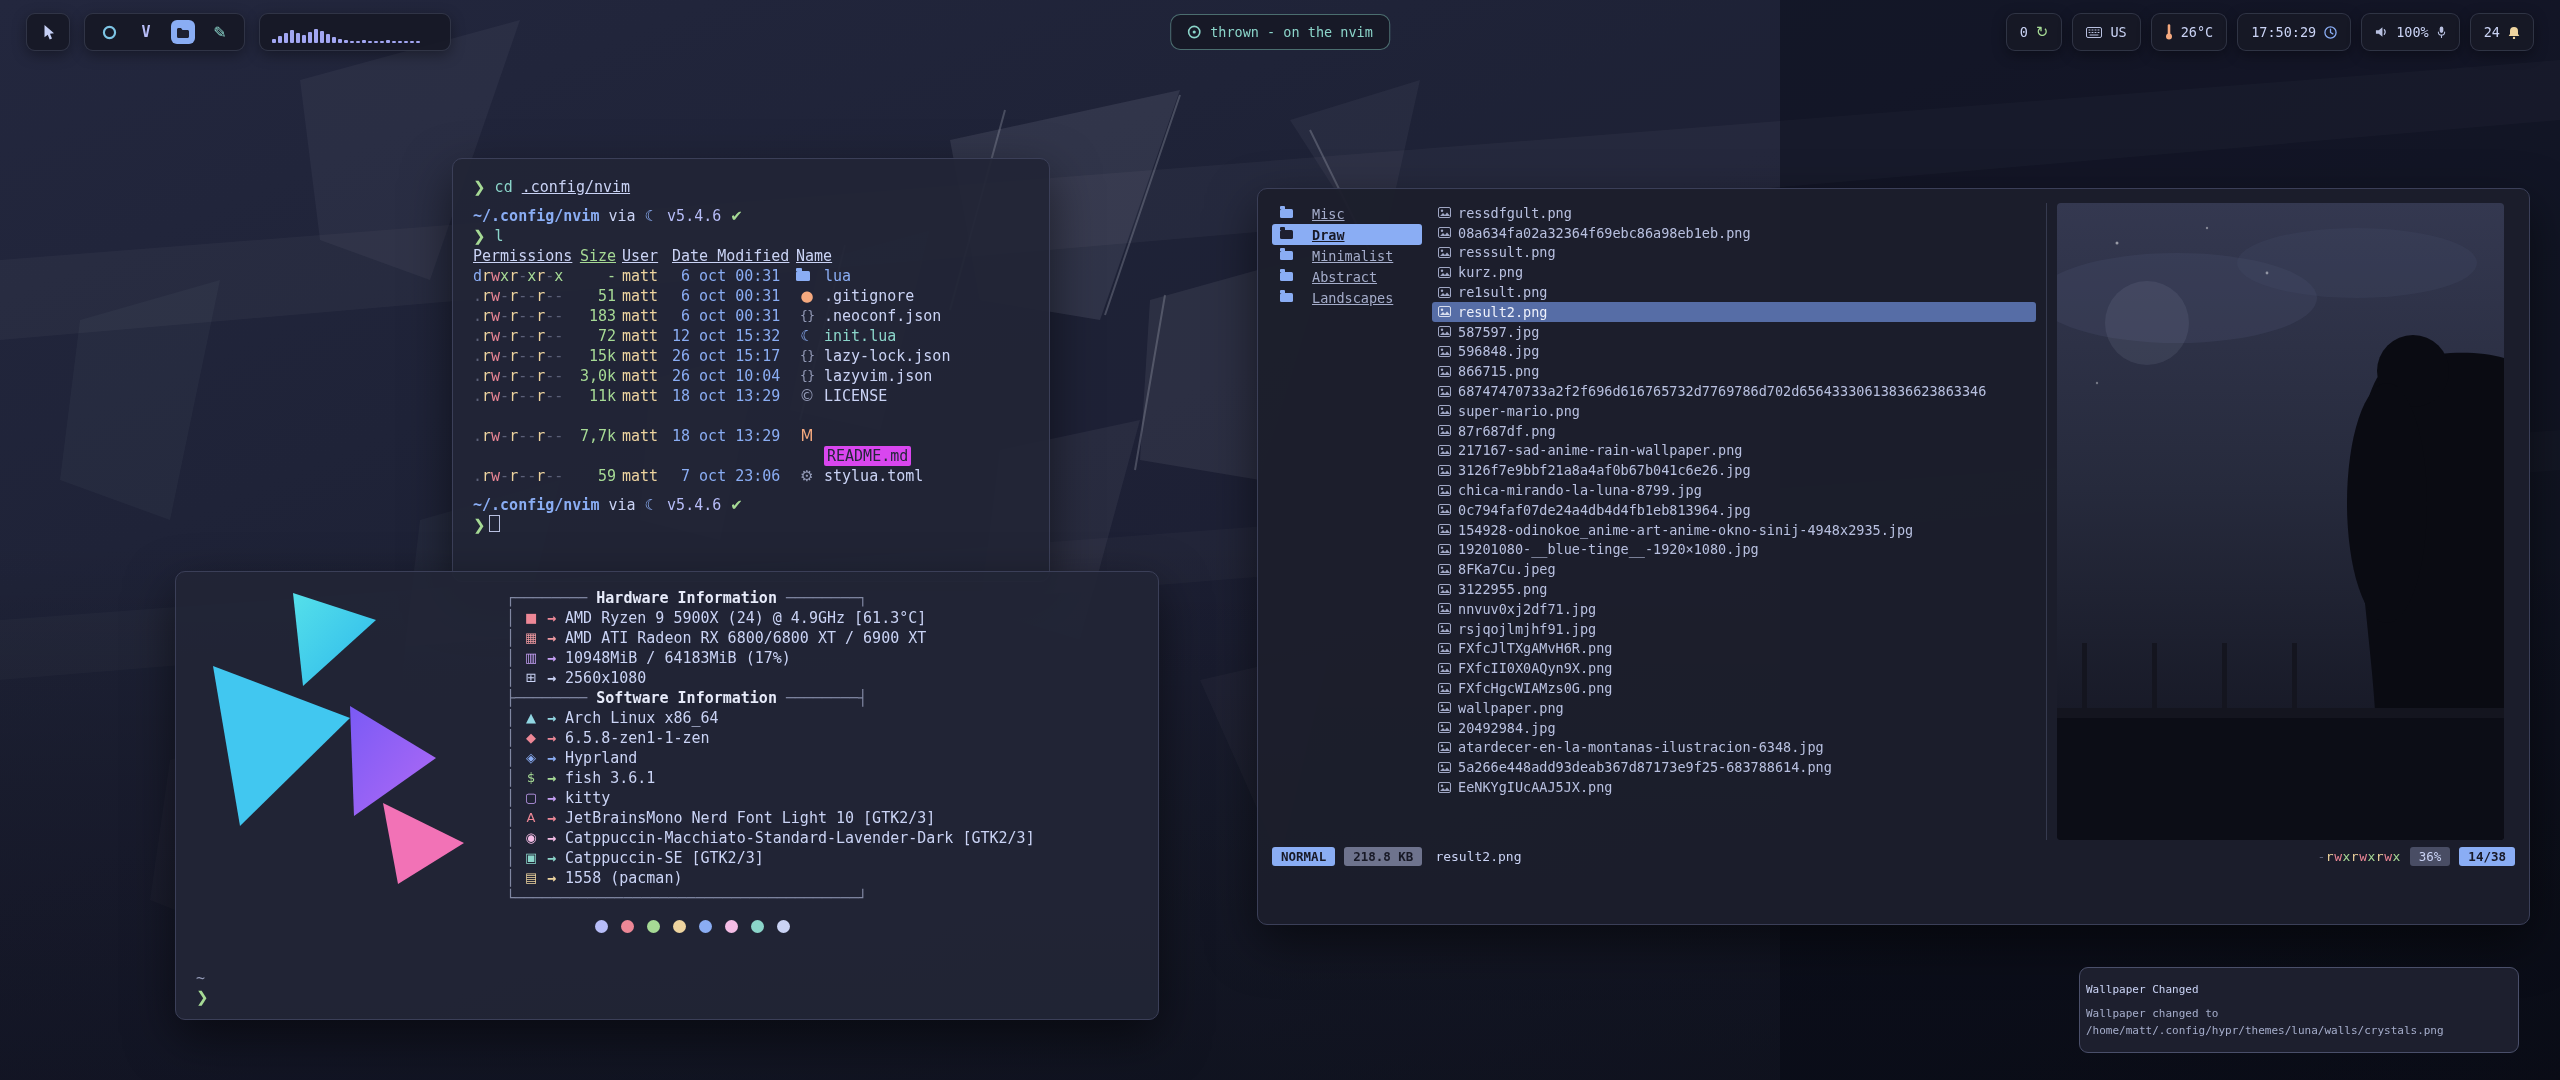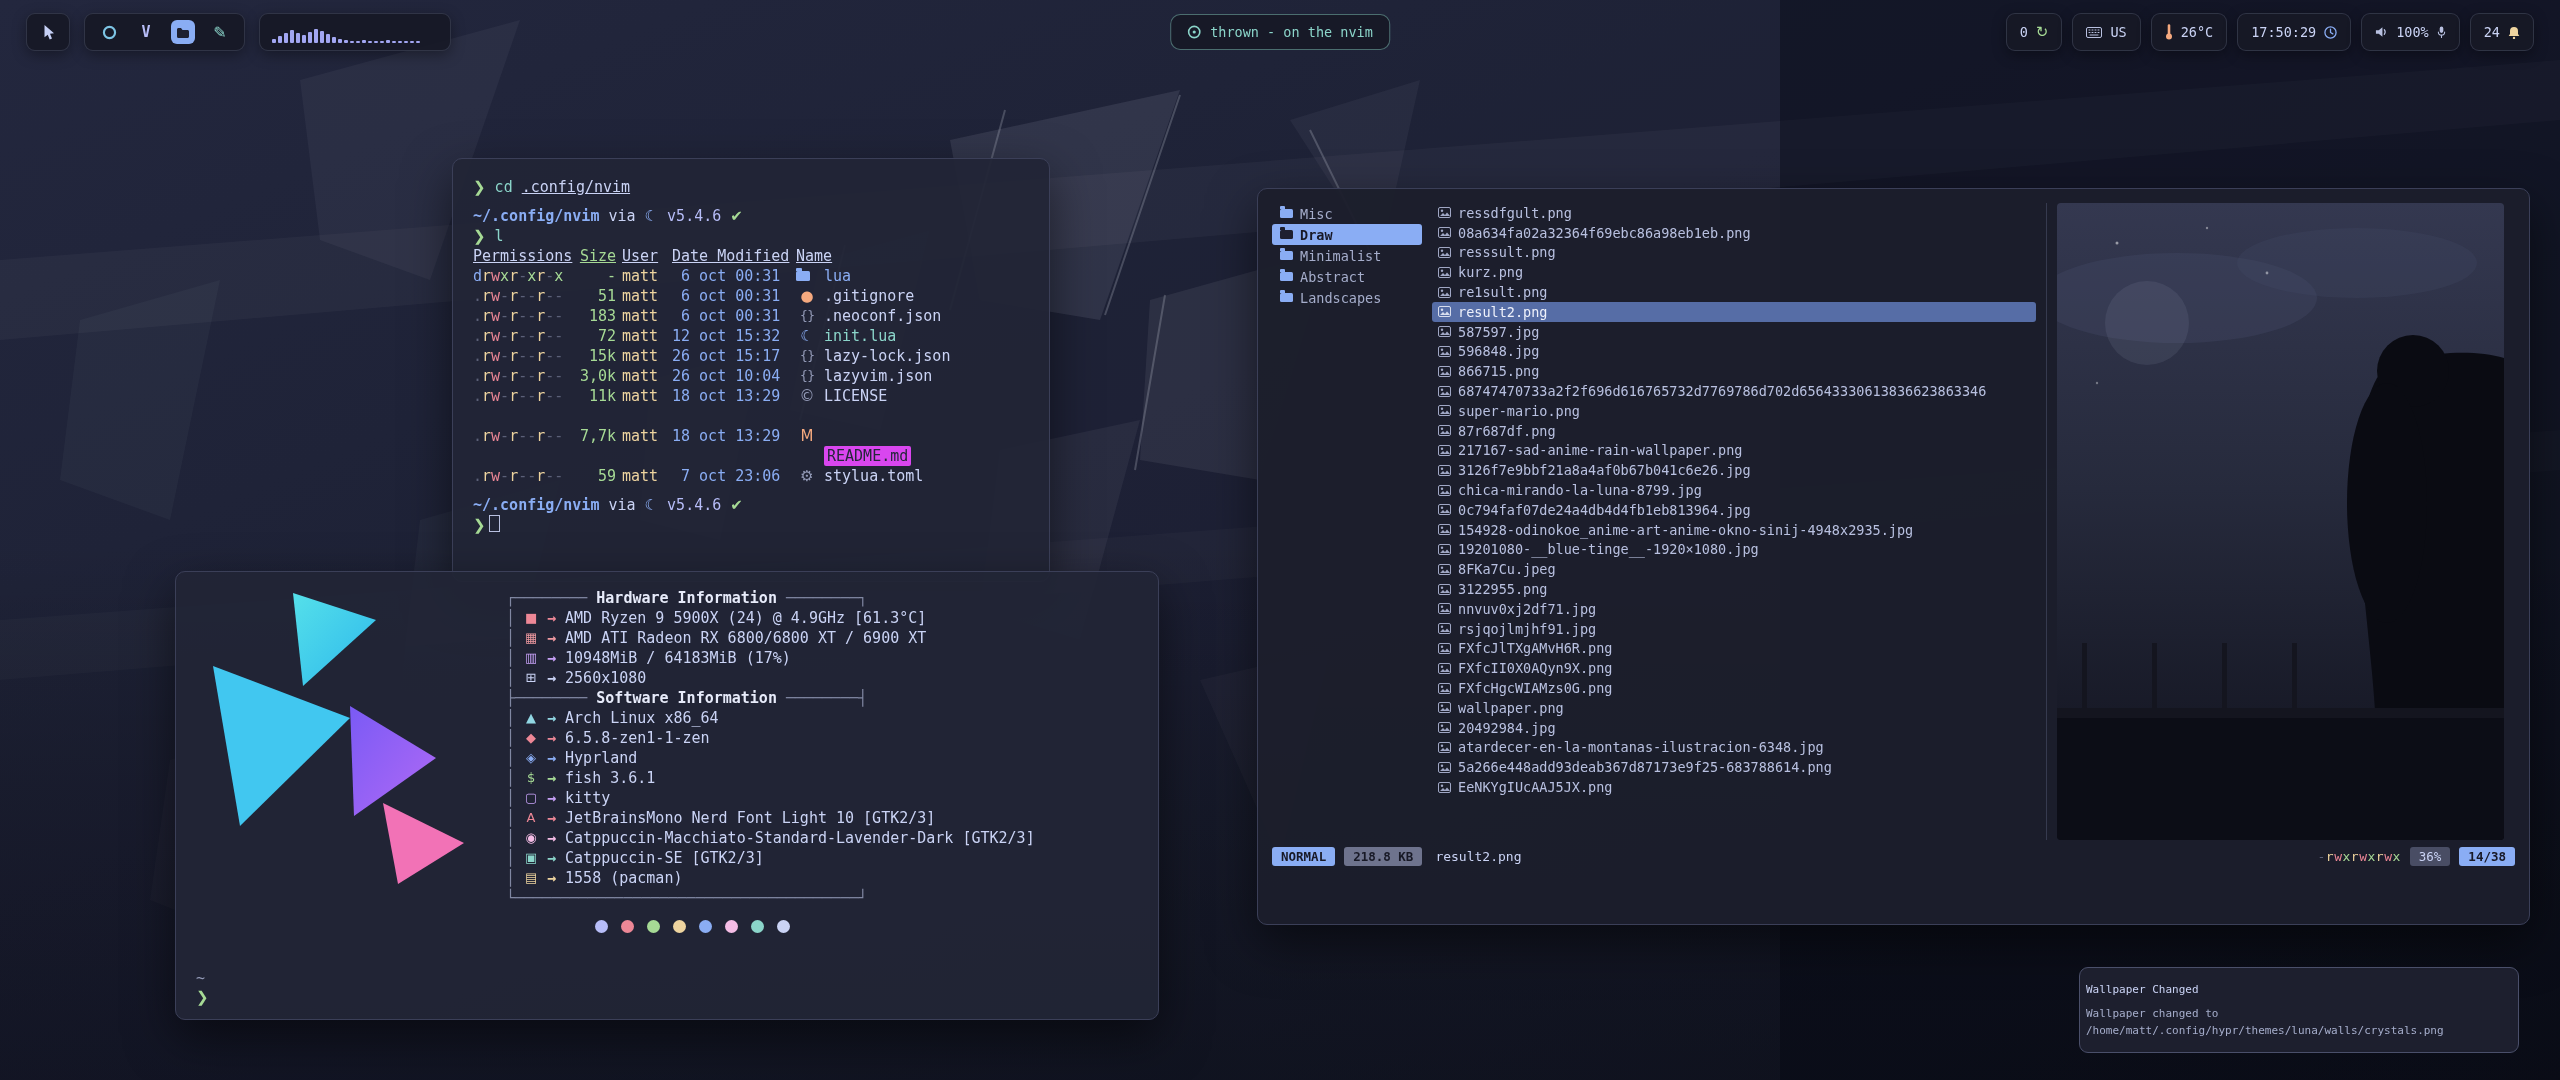--- a/index.html
+++ b/index.html
@@ -75,21 +75,21 @@
   .fprompt{position:absolute;left:20px;bottom:12px;font-size:15px;line-height:19px;}
 
   
   .fm{background:rgba(28,30,44,.96);padding:10px 14px;font-size:13.5px;}
   .fm-top{display:flex;justify-content:space-between;align-items:center;height:24px;padding:0 2px;}
   .bc-parent{color:#8aadf4;font-weight:bold;}
   .bc-cur{color:#cad3f5;font-weight:bold;}
   .tab-badge{background:#8aadf4;color:#181926;font-weight:bold;font-size:12.5px;padding:1px 8px;border-radius:4px;}
   .fm-cols{display:flex;gap:10px;height:637px;margin-top:4px;}
   .fm-side{width:150px;flex:none;}
-  .fm-srow{display:flex;gap:7px;align-items:center;height:21px;padding:0 8px;border-radius:3px;color:#a5adcb;}
+  .fm-srow{display:flex;gap:19px;align-items:center;height:21px;padding:0 8px;border-radius:3px;color:#a5adcb;text-decoration:underline;}
   .fm-srow.sel{background:#8aadf4;color:#181926;font-weight:bold;}
   .fm-srow.sel .fold{background:#1e2030;}
   .fm-srow.sel .fold::before{background:#1e2030;}
   .fold{width:13px;height:9px;background:#8aadf4;border-radius:1.5px;position:relative;display:inline-block;flex:none;}
   .fold::before{content:"";position:absolute;top:-3px;left:0;width:5px;height:3px;background:#8aadf4;border-radius:1px 1px 0 0;}
   .fm-list{flex:1;overflow:hidden;}
   .fm-row{display:flex;align-items:center;gap:7px;height:19.8px;padding:0 6px;border-radius:3px;color:#b8c0e0;white-space:nowrap;overflow:hidden;}
   .fm-row.sel{background:#566da6;color:#eef1fb;}
   .img-ic{flex:none;opacity:.85;}
   .fm-preview{width:458px;flex:none;border-left:1px solid #363a4f;padding-left:10px;}

